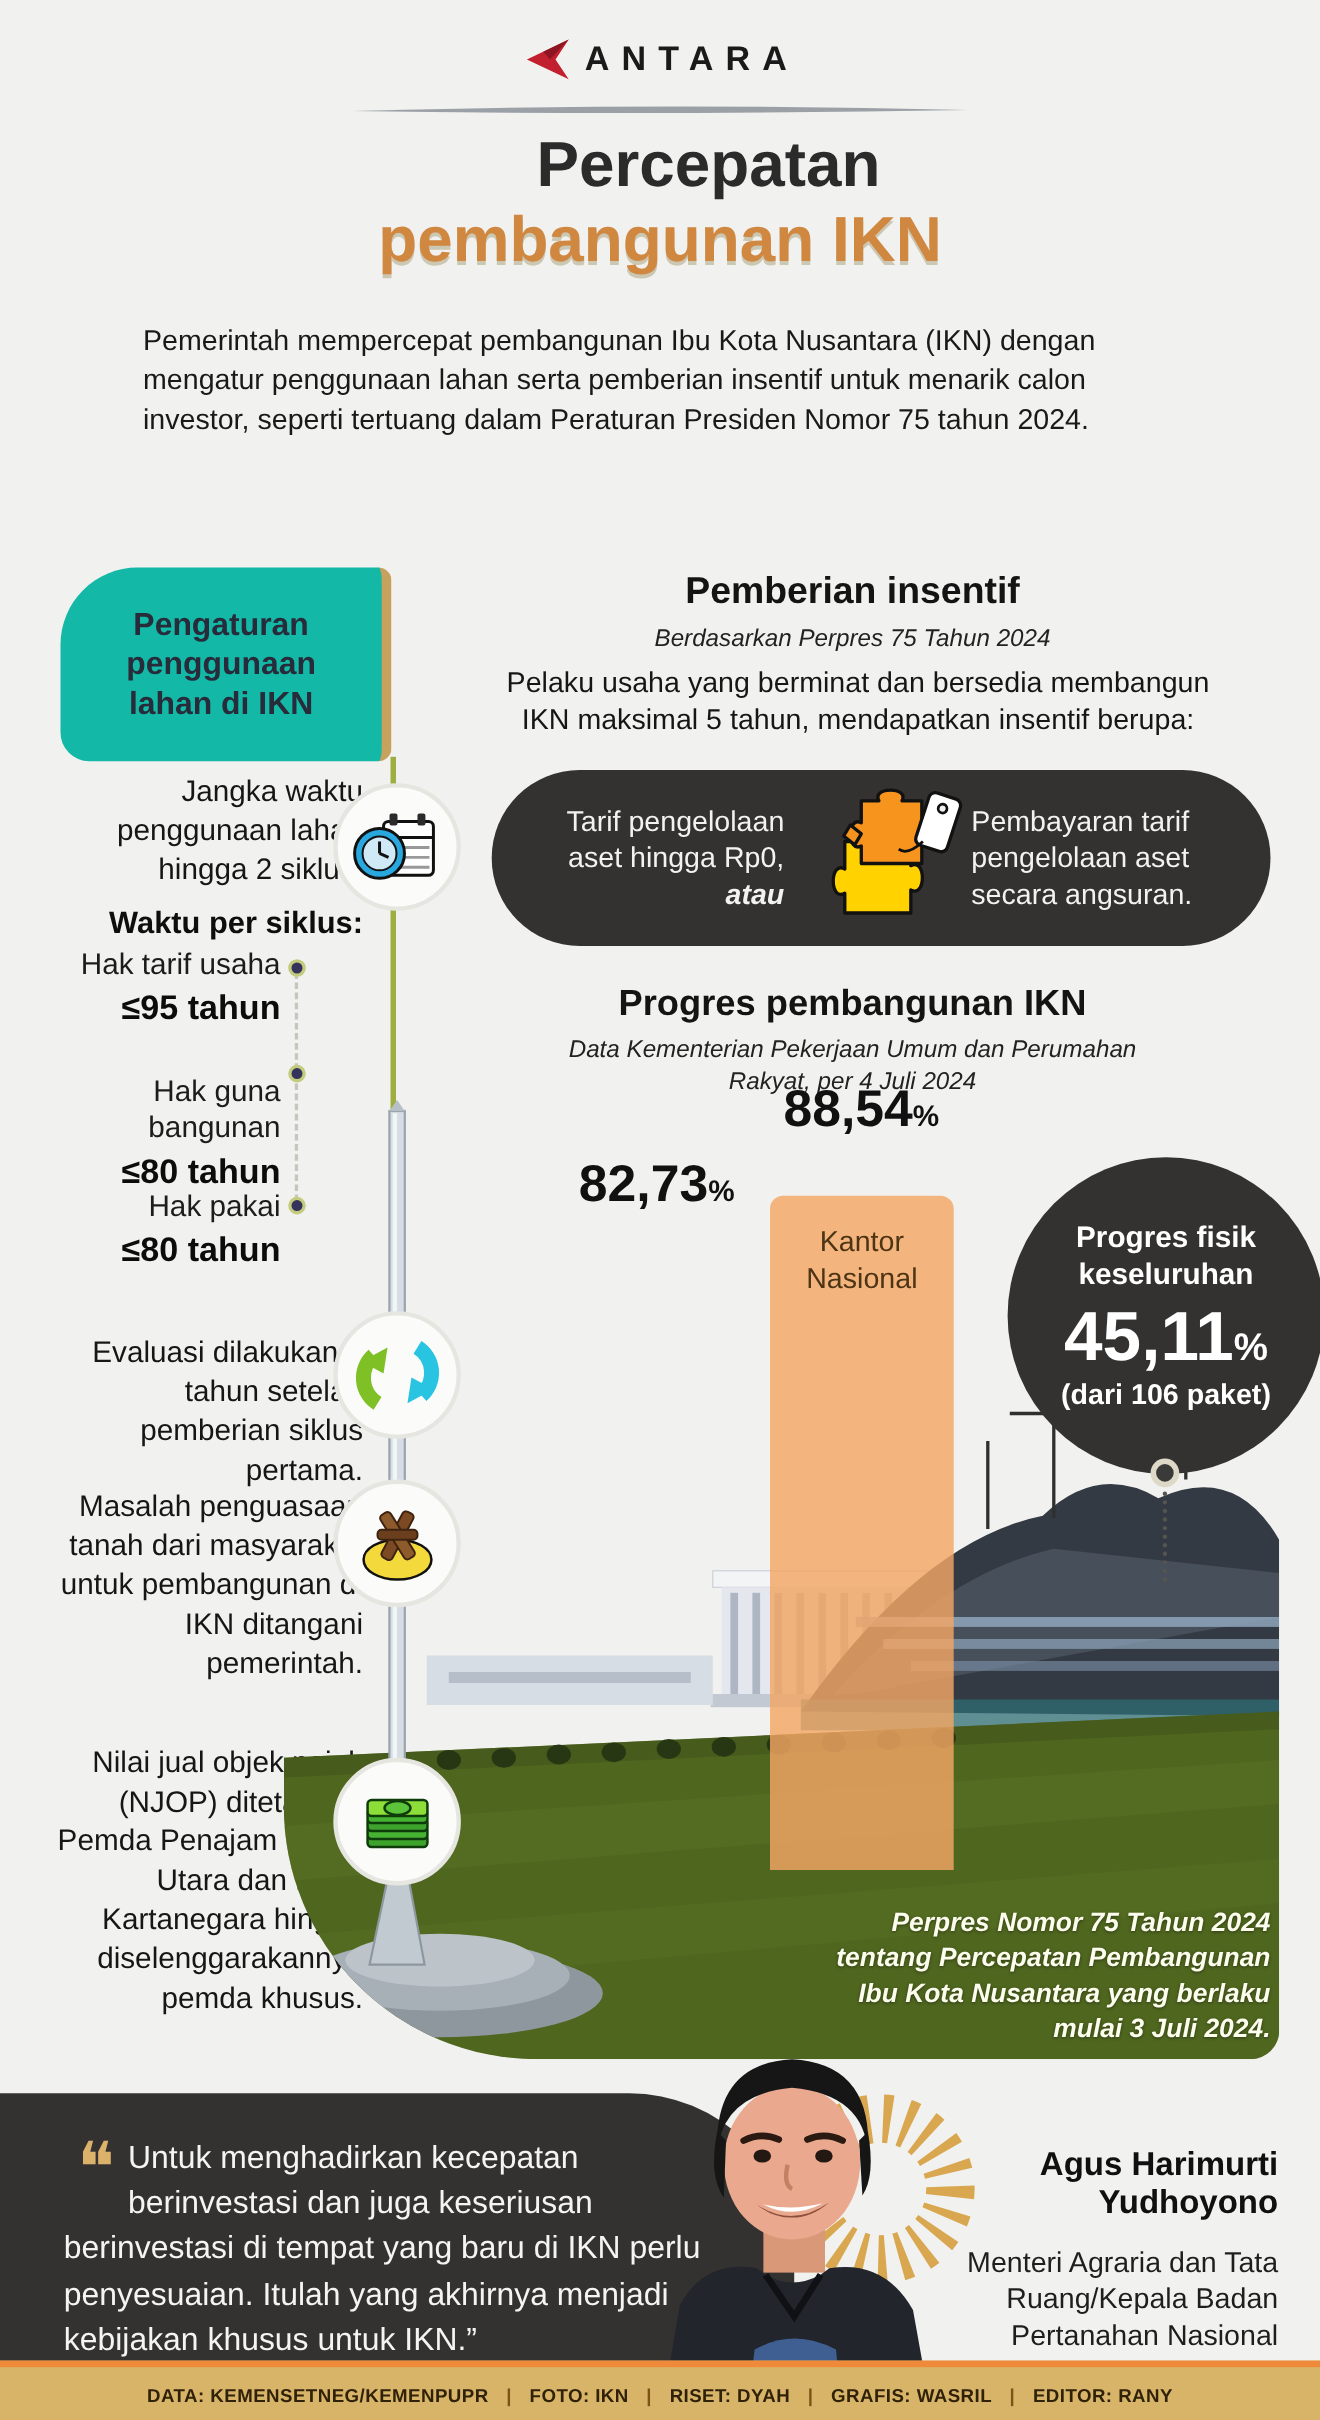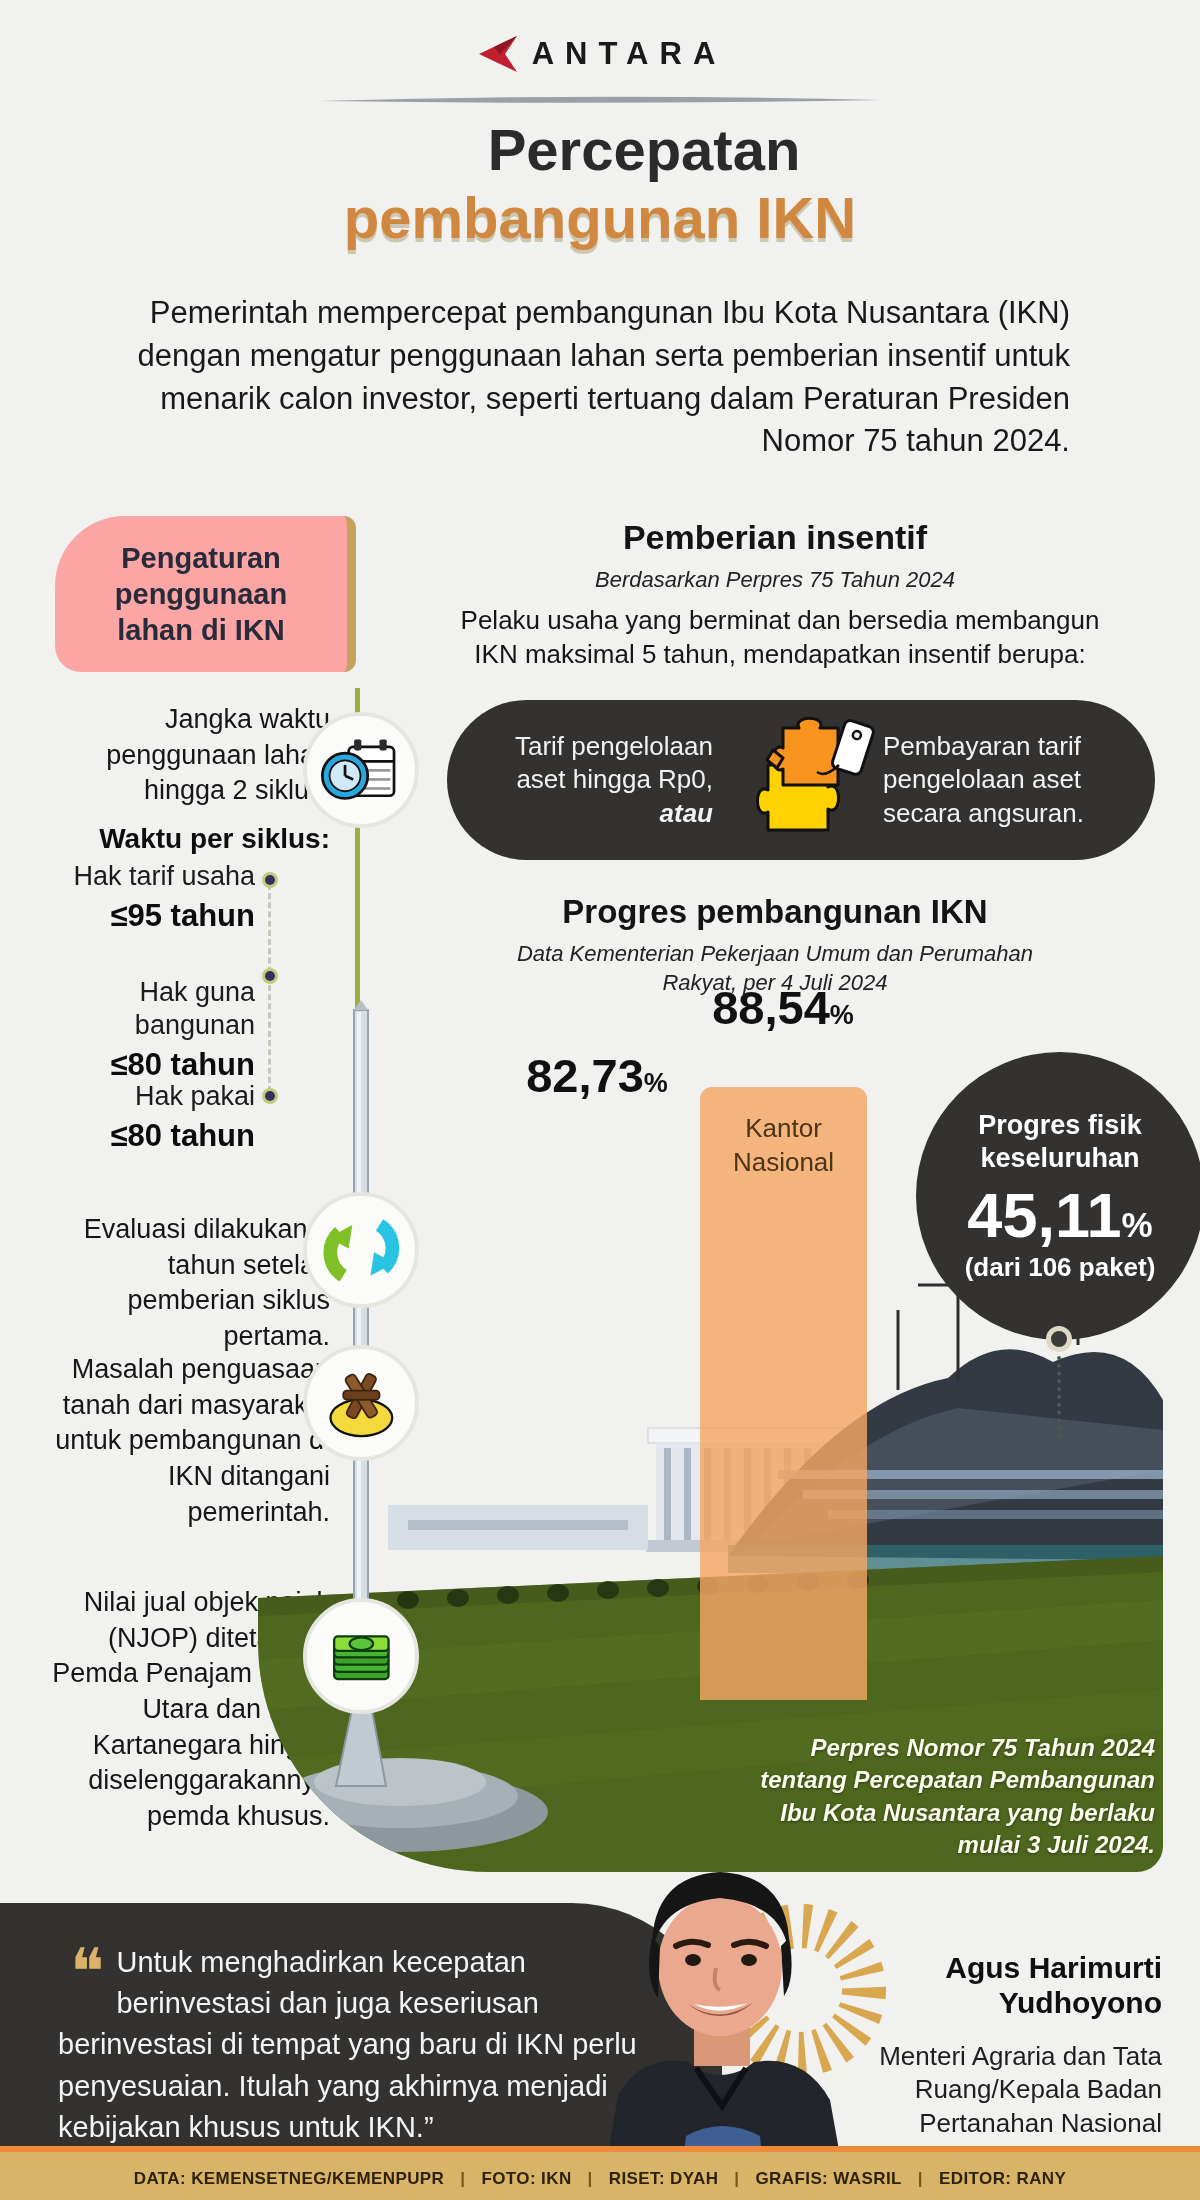--- a/index.html
+++ b/index.html
@@ -6,23 +6,23 @@
   .page{position:relative;width:1200px;height:2200px;background:#f1f1ef;overflow:hidden;
         font-family:"Liberation Sans",sans-serif;color:#1c1c1c;}
   .abs{position:absolute;}
   
   .logo-row{top:34px;left:0;width:1200px;display:flex;justify-content:center;align-items:center;gap:12px;}
   .logo-text{font-size:31px;font-weight:600;letter-spacing:11px;color:#1a1a1a;}
   .swoosh{top:96px;left:320px;width:560px;height:10px;}
   .title1{top:116px;left:0;width:1200px;text-align:center;font-size:58px;font-weight:800;color:#2b2b2b;margin-left:44px;}
   .title2{top:184px;left:0;width:1200px;text-align:center;font-size:58px;font-weight:800;color:#d0873f;
           text-shadow:0 4px 0 rgba(120,104,40,.30);}
-  .intro{top:292px;left:130px;width:940px;text-align:right;font-size:31px;line-height:1.38;font-weight:500;color:#191919;}
-  
-  .greenbox{left:55px;top:516px;width:292px;height:156px;background:#fca5a5;border-right:9px solid #c7a15e;
+  .intro{top:292px;left:130px;width:940px;text-align:left;font-size:26px;line-height:1.38;font-weight:500;color:#191919;}
+  
+  .greenbox{left:55px;top:516px;width:292px;height:176px;background:#14b8a6;border-right:9px solid #c7a15e;
             border-radius:70px 12px 12px 26px;display:flex;align-items:center;justify-content:center;}
   .greenbox span{font-size:29px;font-weight:700;color:#272b3a;text-align:center;line-height:1.25;padding:0 18px;}
   .vline{left:355px;top:688px;width:5px;height:1012px;background:#9fae41;}
   .ltext{left:40px;width:290px;text-align:right;font-size:27px;line-height:1.32;color:#161616;}
   .ltext .bold-sub{display:block;font-size:28px;font-weight:800;margin-top:12px;color:#0e0e0e;}
   .cycle{left:40px;width:215px;text-align:right;font-size:27px;line-height:1.22;}
   .cycle .val{display:block;font-size:31px;font-weight:800;margin-top:4px;color:#0c0c0c;}
   .tdot{left:262px;width:16px;height:16px;border-radius:50%;background:#33335c;border:3px solid #c3cb7c;box-sizing:border-box;}
   .tdash{left:268px;top:884px;height:208px;border-left:3px dashed #c6c6bd;}
   .icircle{left:303px;width:116px;height:116px;border-radius:50%;background:#fbfbfa;border:4px solid #e6e6e1;

